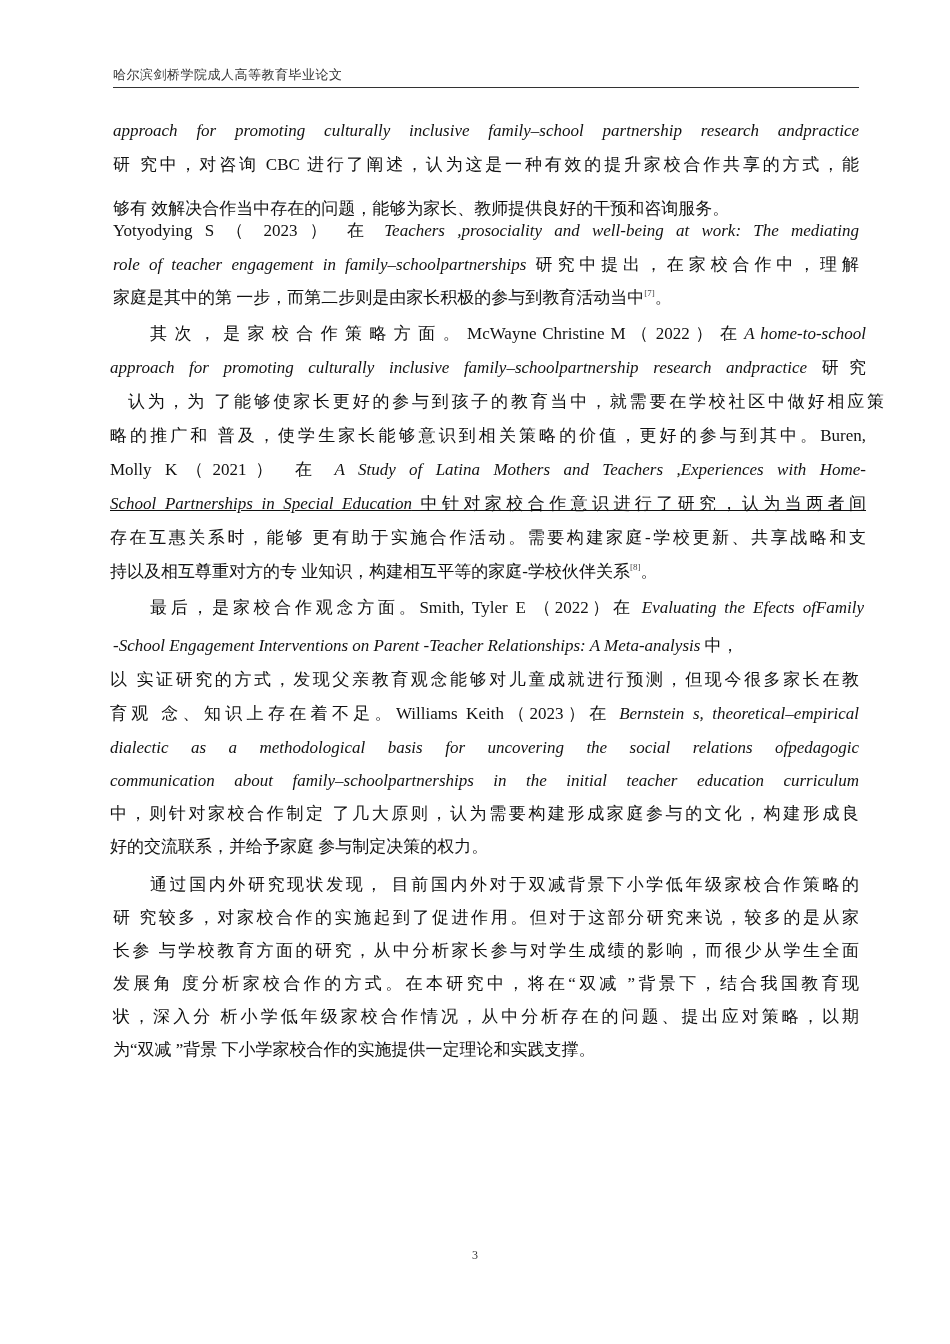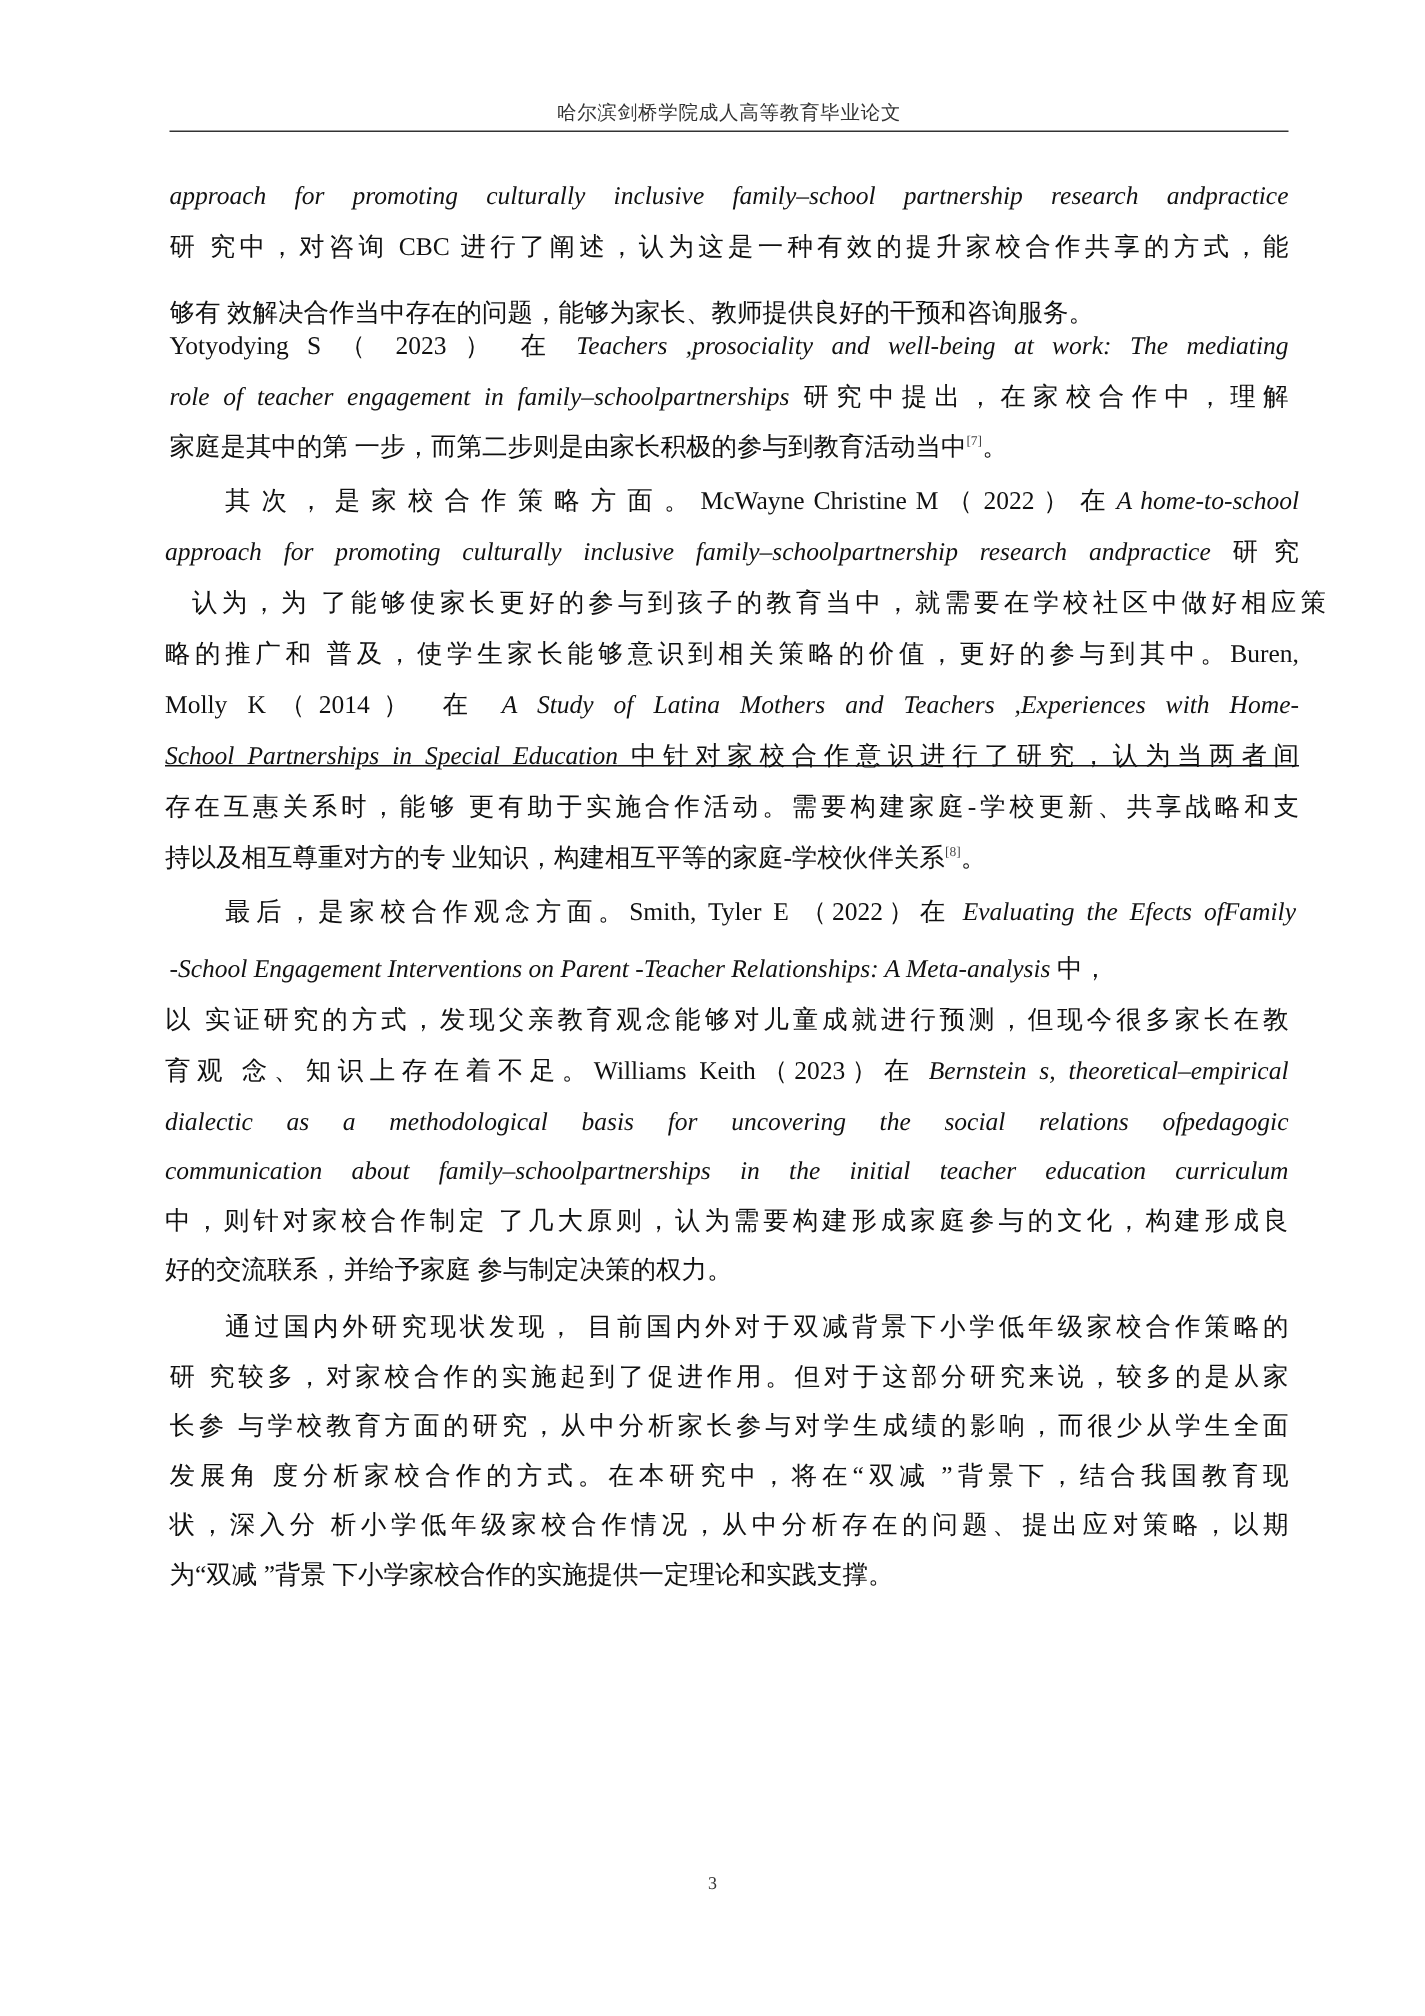--- a/index.html
+++ b/index.html
@@ -1,18 +1,18 @@
 <!DOCTYPE html>
 <html><head>
 <meta charset="utf-8">
 <style>
   html, body { margin: 0; padding: 0; background: #ffffff; }
   body { width: 950px; height: 1344px; position: relative; overflow: hidden;
          font-family: "Liberation Serif", "DejaVu Serif", serif; color: #111; }
-  .header-title { position: absolute; top: 66px; left: 113px; width: 746px; text-align: center;
+  .header-title { position: absolute; top: 66px; left: 113px; width: 746px; text-align: left;
                   font-size: 13px; color: #333; letter-spacing: 0.5px; }
   .header-rule { position: absolute; top: 87px; left: 113px; width: 746px; height: 0;
                  border-top: 1.2px solid #333; }
   .line { position: absolute; font-size: 17px; white-space: nowrap; line-height: 22px; }
   .line i { font-style: italic; }
   .j { text-align: justify; text-align-last: justify; }
   sup { font-size: 9px; vertical-align: super; line-height: 0; color: #444; }
   .page-number { position: absolute; top: 1248px; left: 0; width: 950px; text-align: center; font-size: 12px; color: #333; }
 </style>
 </head>
@@ -30,21 +30,21 @@
       <div class="line" style="top: 187px; left: 113px; width: 746px; margin-top: 11px;"><span>够有  效解决合作当中存在的问题，能够为家长、教师提供良好的干预和咨询服务。</span></div>
       <div class="line j" style="top: 220px; left: 113px; width: 746px;"><span>Yotyodying S （ 2023 ） 在 </span><i>Teachers ,prosociality and well-being at work: The mediating</i></div>
       <div class="line j" style="top: 254px; left: 113px; width: 746px;"><i>role  of teacher engagement in family–schoolpartnerships</i><span> 研究中提出，在家校合作中，理解</span></div>
       <div class="line" style="top: 287px; left: 113px; width: 746px;"><span>家庭是其中的第  一步，而第二步则是由家长积极的参与到教育活动当中</span><sup>[7]</sup><span>。</span></div>
     </div>
     <div>
       <div class="line j" style="top: 323px; left: 150px; width: 716px;"><span>其 次 ， 是 家 校 合 作 策 略 方 面 。 McWayne Christine M （ 2022 ） 在  </span><i>A home-to-school</i></div>
       <div class="line j" style="top: 357px; left: 110px; width: 756px;"><i>approach  for promoting culturally inclusive family–schoolpartnership research andpractice</i><span> 研究</span></div>
       <div class="line j" style="top: 391px; left: 128px; width: 756px;"><span>认为，为  了能够使家长更好的参与到孩子的教育当中，就需要在学校社区中做好相应策</span></div>
       <div class="line j" style="top: 425px; left: 110px; width: 756px;"><span>略的推广和  普及，使学生家长能够意识到相关策略的价值，更好的参与到其中。Buren,</span></div>
-      <div class="line j" style="top: 459px; left: 110px; width: 756px;"><span>Molly K（2014）  在  </span><i>A Study of Latina Mothers and Teachers ,Experiences with Home-</i></div>
+      <div class="line j" style="top: 459px; left: 110px; width: 756px;"><span>Molly K（2021）  在  </span><i>A Study of Latina Mothers and Teachers ,Experiences with Home-</i></div>
       <div class="line j" style="top: 493px; left: 110px; width: 756px; text-decoration: underline;"><i>School Partnerships in Special Education</i><span> 中针对家校合作意识进行了研究，认为当两者间</span></div>
       <div class="line j" style="top: 527px; left: 110px; width: 756px;"><span>存在互惠关系时，能够  更有助于实施合作活动。需要构建家庭-学校更新、共享战略和支</span></div>
       <div class="line" style="top: 561px; left: 110px; width: 756px;"><span>持以及相互尊重对方的专  业知识，构建相互平等的家庭-学校伙伴关系</span><sup>[8]</sup><span>。</span></div>
     </div>
     <div>
       <div class="line j" style="top: 597px; left: 150px; width: 714px;"><span>最后，是家校合作观念方面。Smith, Tyler E （2022）在  </span><i>Evaluating the Efects ofFamily</i></div>
       <div class="line" style="top: 635px; left: 113px; width: 746px;"><i> -School Engagement Interventions on Parent  -Teacher Relationships: A Meta-analysis</i><span>  中，</span></div>
       <div class="line j" style="top: 669px; left: 110px; width: 749px;"><span>以  实证研究的方式，发现父亲教育观念能够对儿童成就进行预测，但现今很多家长在教</span></div>
       <div class="line j" style="top: 703px; left: 110px; width: 749px;"><span>育观  念、知识上存在着不足。Williams Keith（2023）在  </span><i>Bernstein s, theoretical–empirical</i></div>
       <div class="line j" style="top: 737px; left: 110px; width: 749px;"><i>dialectic as a methodological basis for uncovering the social relations ofpedagogic</i></div>

